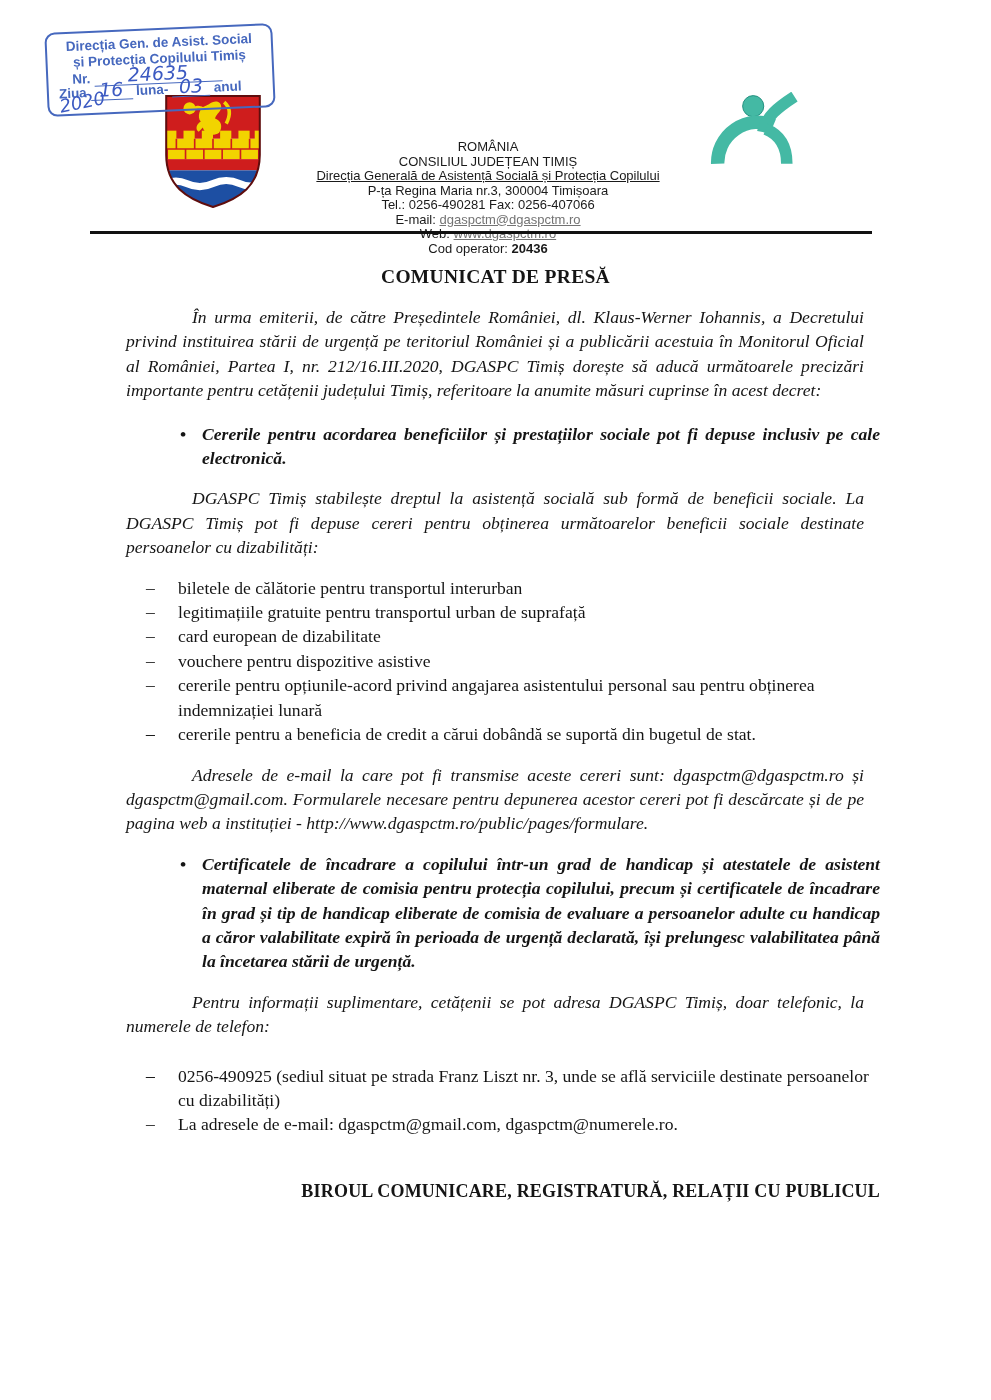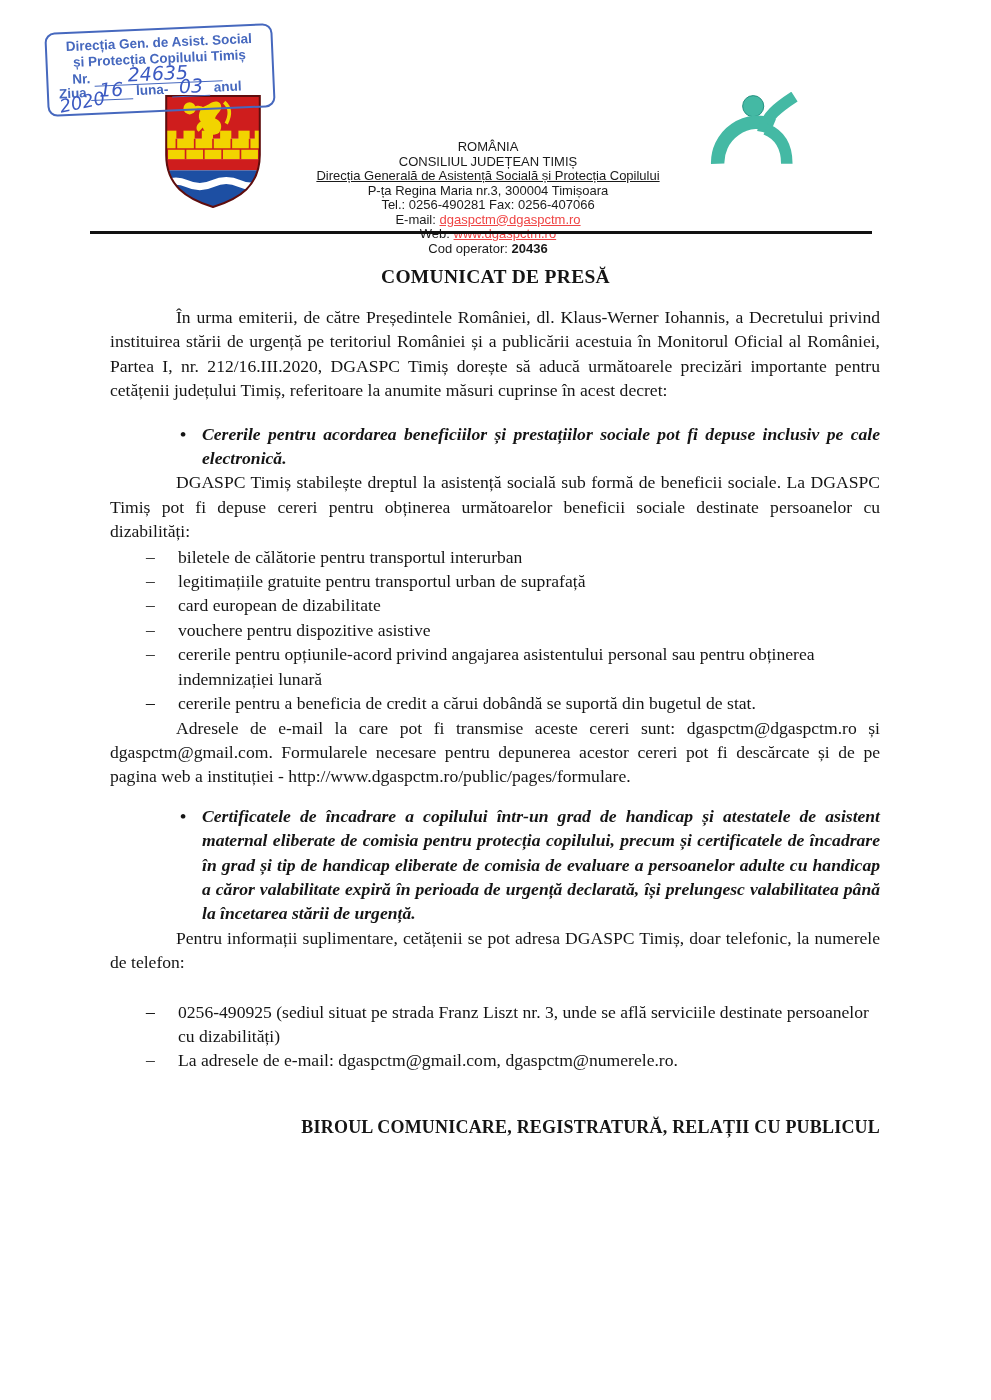--- a/index.html
+++ b/index.html
@@ -35,30 +35,30 @@
   .hw-anul{transform:rotate(-9deg);top:-7px;font-size:18px;}
   .coat{position:absolute;left:162px;top:92px;z-index:2;}
   .org-logo{position:absolute;left:710px;top:92px;z-index:1;}
   .hdr-text{
     position:absolute;left:278px;top:108px;width:420px;
     text-align:center;
     font-family:"Liberation Sans","DejaVu Sans",sans-serif;
     font-size:13px;line-height:14.5px;color:#1a1a1a;margin-top:32px;
   }
   .hdr-text .dir{ text-decoration:underline;}
-  .hdr-link{color:#ef4444;text-decoration:underline;}
+  .hdr-link{color:#737373;text-decoration:underline;}
   .cod-bold{font-weight:bold;}
   .hdr-rule{position:absolute;left:90px;top:231px;width:782px;height:3px;background:#111;}
   
   .doc-title{
     text-align:center;font-weight:bold;font-size:19.5px;letter-spacing:.3px;
     margin:30px 0 17px 0;
   }
   .body-col{margin:0 111px 0 110px;font-size:17.6px;line-height:24.4px;}
-  p.para{margin:0;text-align:justify;text-indent:66px;}
+  p.para{margin:16px;text-align:justify;text-indent:66px;font-style:italic;}
   .p1{margin-top:47px;}
   .bullet-item{
     position:relative;padding-left:92px;margin-top:19px;
     font-weight:bold;font-style:italic;text-align:justify;
   }
   .bullet-item .bmark{position:absolute;left:70px;top:0;font-style:normal;}
   .p2{margin-top:15px;}
   .dash-list{margin-top:1px;}
   .ditem{position:relative;padding-left:68px;}
   .ditem .dmark{position:absolute;left:36px;top:-1px;}

